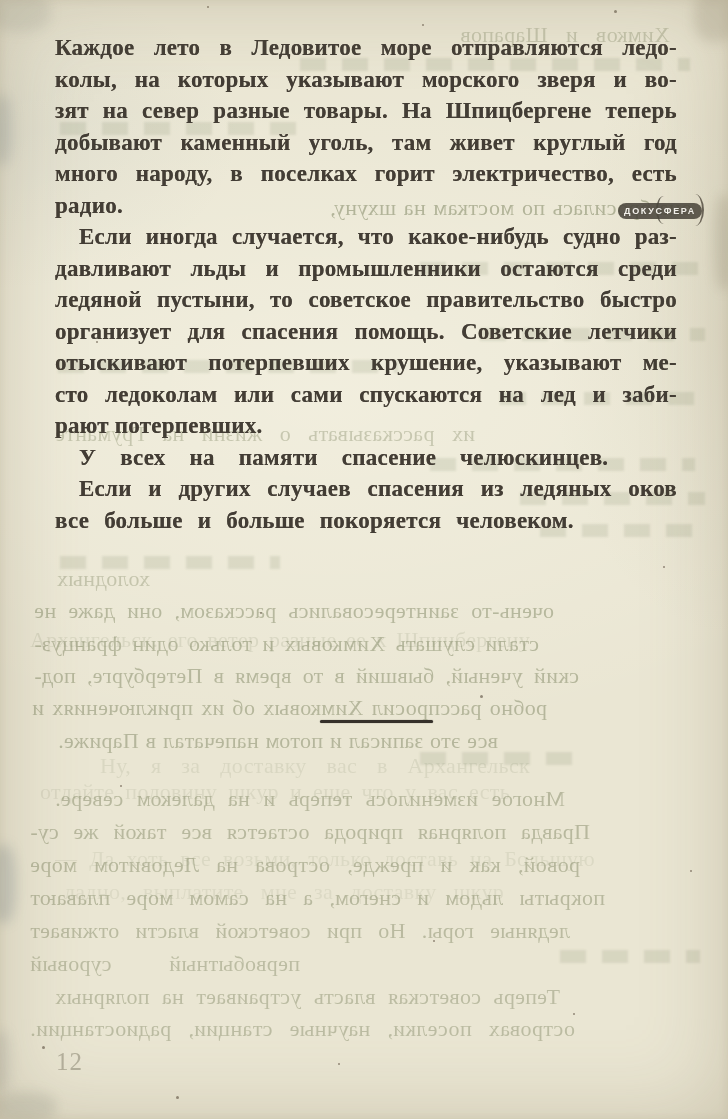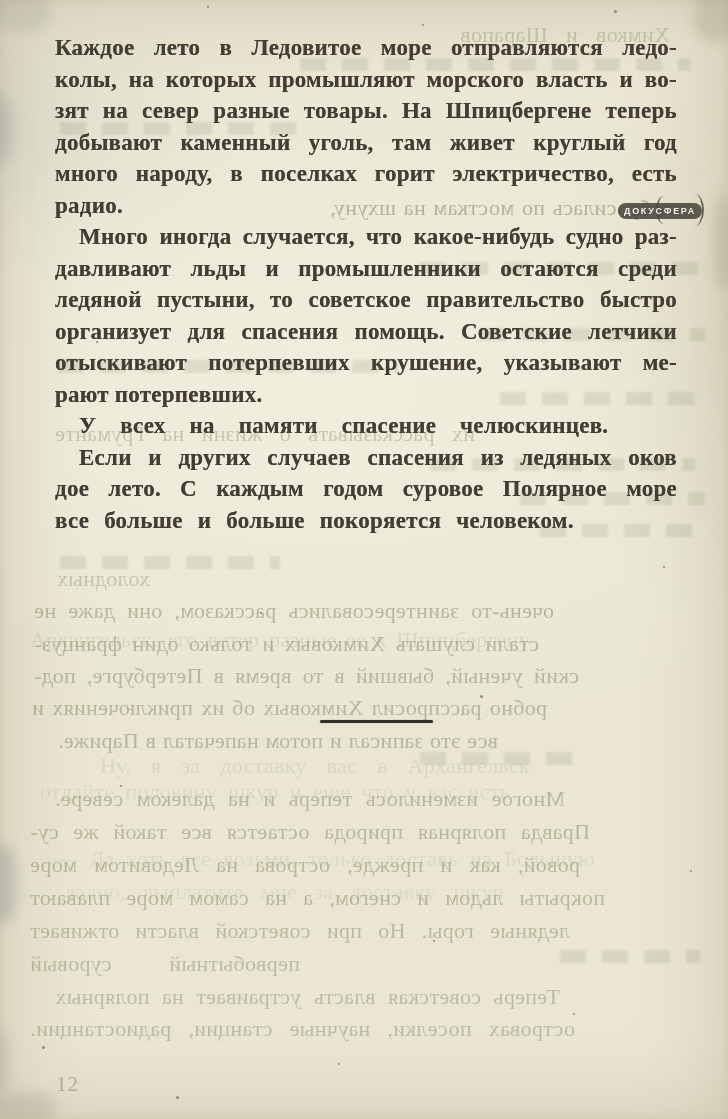--- a/index.html
+++ b/index.html
@@ -59,22 +59,22 @@
     background:rgba(74,69,60,0.88);border-radius:8px;
     color:#f4f2ec;font-family:"Liberation Sans","DejaVu Sans",sans-serif;
     font-size:9px;font-weight:bold;letter-spacing:1.7px;
     text-align:center;line-height:16px;
   }
   .wm-arc{position:absolute;pointer-events:none;}
   .wm-arc.l{left:52px;top:3px;width:14px;height:28px;border-left:2px solid rgba(82,76,66,0.85);border-radius:50%;}
   .wm-arc.r{left:82px;top:1px;width:16px;height:32px;border-right:2px solid rgba(82,76,66,0.85);border-radius:50%;}
   
   .page-number{
-    position:absolute;left:56px;top:1072px;
-    font-size:21px;color:rgba(116,110,90,0.45);letter-spacing:1px;
+    position:absolute;left:56px;top:1048px;
+    font-size:25px;color:rgba(116,110,90,0.45);letter-spacing:1px;
   }
 </style>
 </head>
 <body>
 
 <div class="page">
 
   <div id="bleed">
       <div class="bleed-line" style="top: 21px; left: 460px; width: 210px; opacity: 0.32;">Химков и Шарапов</div>
       <div class="bleed-line" style="top: 194px; left: 330px; width: 362px; opacity: 0.5;">она бросилась по мосткам на шхуну, но</div>
@@ -131,34 +131,34 @@
       <div class="speck" style="left: 96px; top: 341px; width: 2px; height: 2px;"></div>
       <div class="speck" style="left: 663px; top: 566px; width: 2px; height: 2px;"></div>
       <div class="speck" style="left: 338px; top: 1063px; width: 2px; height: 2px;"></div>
       <div class="speck" style="left: 690px; top: 870px; width: 2px; height: 2px;"></div>
       <div class="speck" style="left: 260px; top: 612px; width: 2px; height: 2px;"></div>
       <div class="speck" style="left: 120px; top: 785px; width: 2px; height: 2px;"></div>
     </div>
 
   <div id="maintext" class="main-text">
       <div class="line">Каждое лето в Ледовитое море отправляются ледо-</div>
-      <div class="line">колы, на которых промышляют морского власть и во-</div>
+      <div class="line">колы, на которых указывают морского зверя и во-</div>
       <div class="line">зят на север разные товары. На Шпицбергене теперь</div>
       <div class="line">добывают каменный уголь, там живет круглый год</div>
       <div class="line">много народу, в поселках горит электричество, есть</div>
       <div class="line last">радио.</div>
-      <div class="line ind">Много иногда случается, что какое-нибудь судно раз-</div>
+      <div class="line ind">Если иногда случается, что какое-нибудь судно раз-</div>
       <div class="line">давливают льды и промышленники остаются среди</div>
       <div class="line">ледяной пустыни, то советское правительство быстро</div>
       <div class="line">организует для спасения помощь. Советские летчики</div>
       <div class="line">отыскивают потерпевших крушение, указывают ме-</div>
+      <div class="line">сто ледоколам или сами спускаются на лед и заби-</div>
       <div class="line last">рают потерпевших.</div>
       <div class="line last ind" style="word-spacing: 18px;">У всех на памяти спасение челюскинцев.</div>
       <div class="line ind">Если и других случаев спасения из ледяных оков</div>
-      <div class="line">дое лето. С каждым годом суровое Полярное море</div>
       <div class="line last" style="word-spacing: 9px;">все больше и больше покоряется человеком.</div>
     </div>
 
   <div class="divider"></div>
 
   <div class="watermark">
     <span class="wm-arc l"></span>
     <span class="wm-arc r"></span>
     <span class="wm-badge">ДОКУСФЕРА</span>
   </div>

